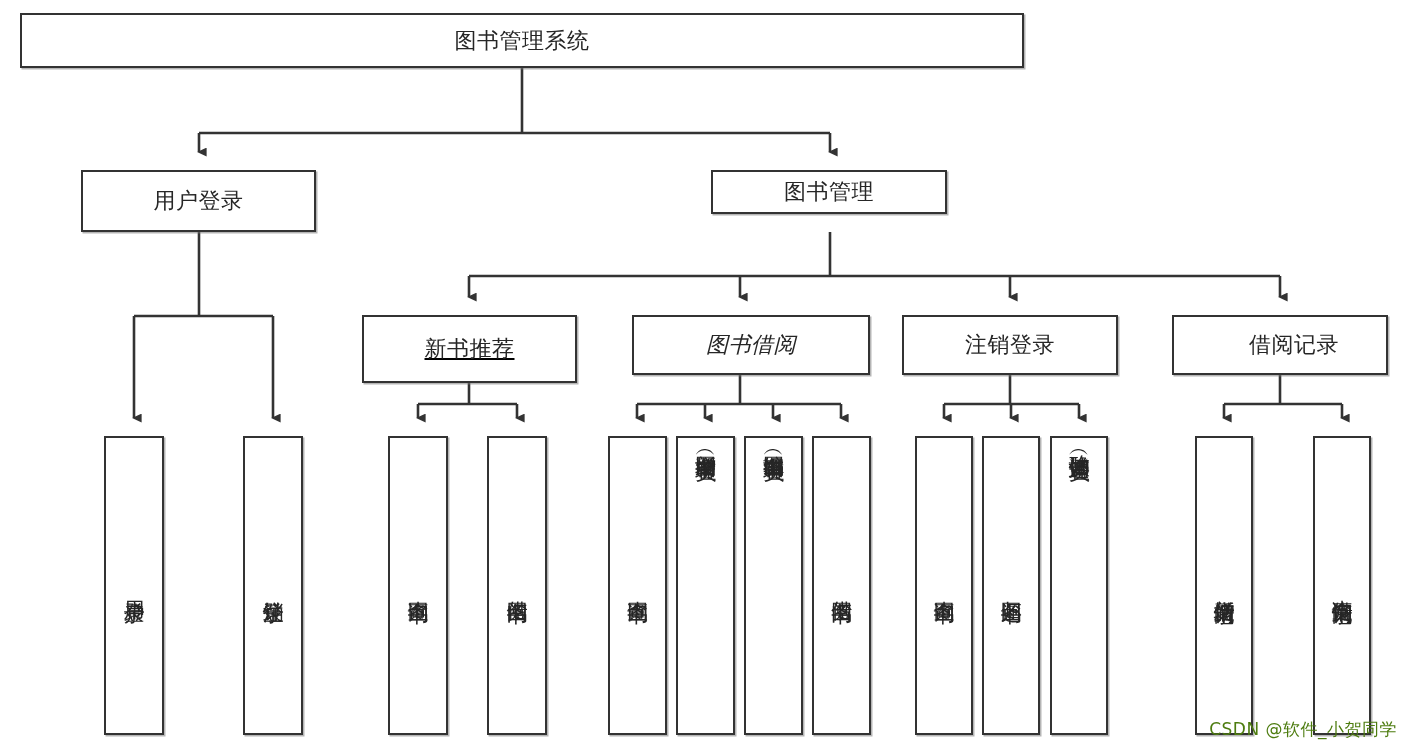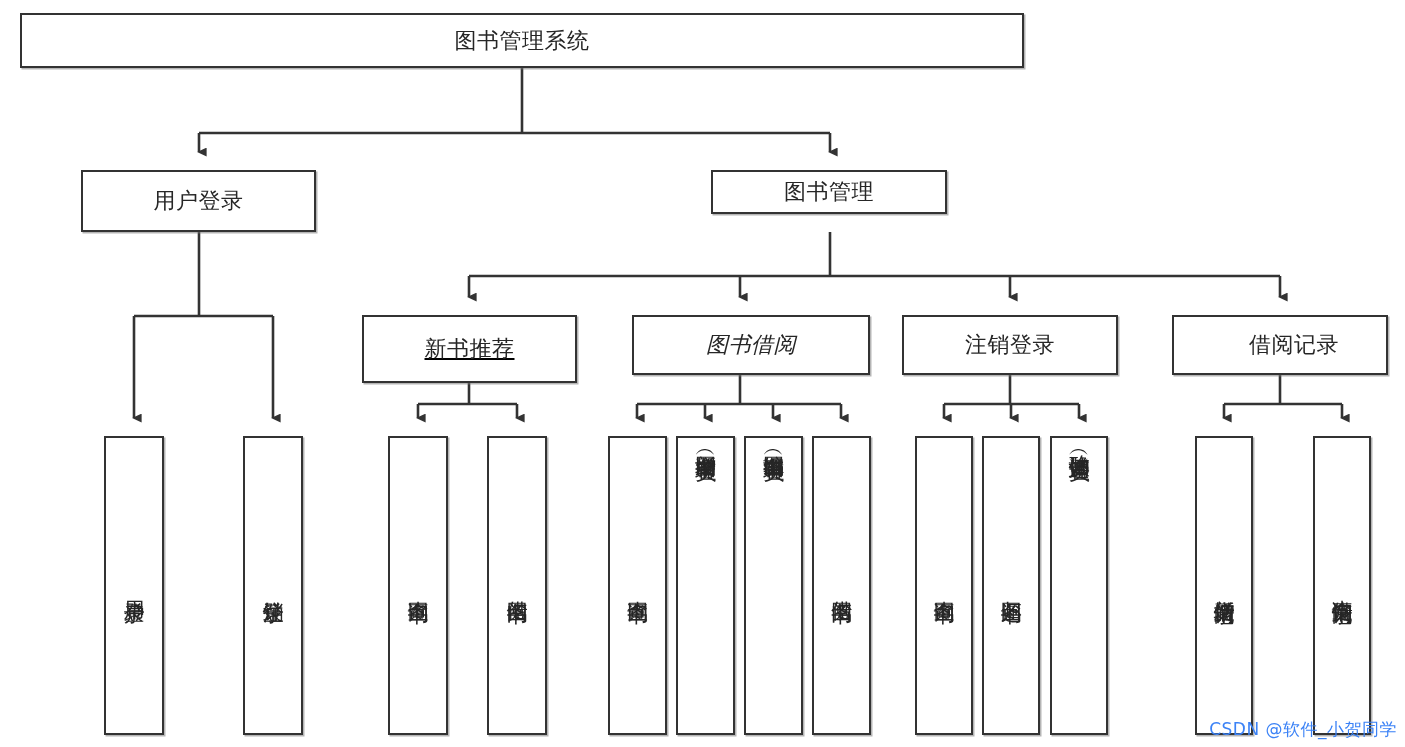--- a/index.html
+++ b/index.html
@@ -58,21 +58,21 @@
     margin: 0 auto;
   }
   .node-box.vertical.centered {
     align-items: center;
   }
   #watermark {
     position: absolute;
     right: 8px;
     bottom: 6px;
     font-size: 17px;
-    color: #3b82f6;
+    color: #4d7c0f;
     letter-spacing: 0.5px;
     white-space: nowrap;
     pointer-events: none;
   }
 </style>
 </head>
 <body>
 
 <div id="diagram-root">
 

